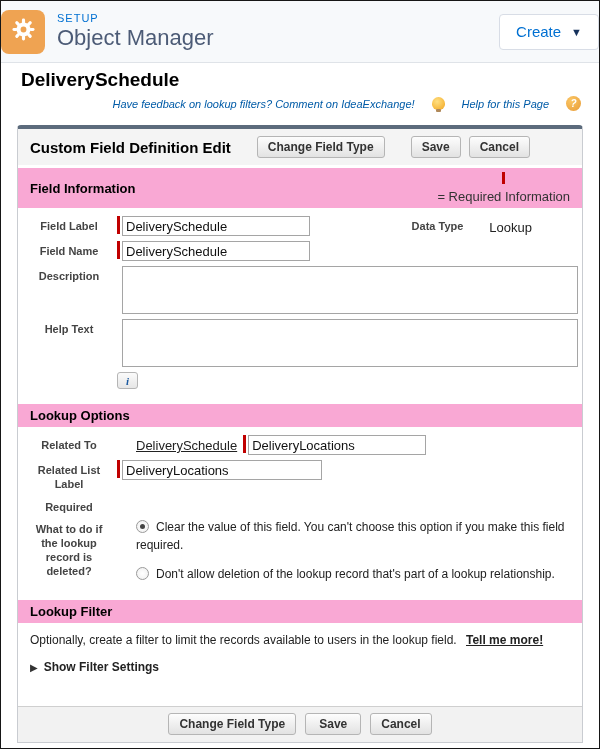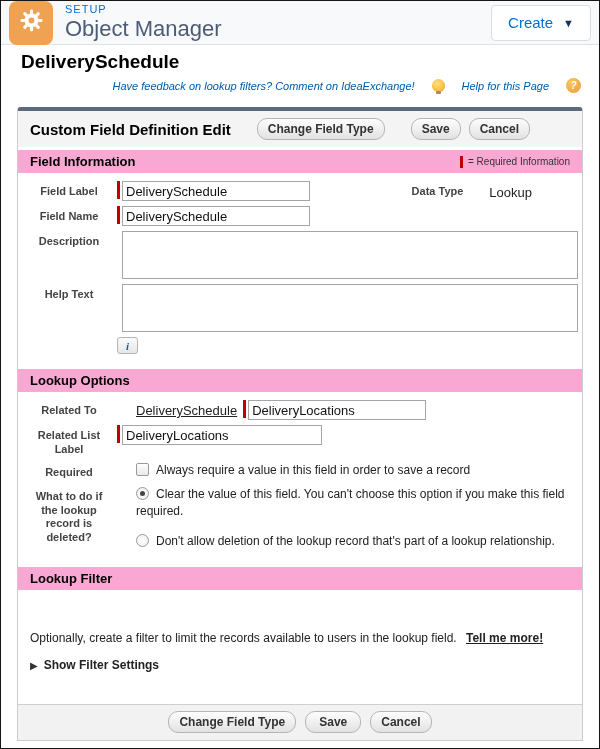--- a/index.html
+++ b/index.html
@@ -1,20 +1,20 @@
 <!DOCTYPE html>
 <html><head>
 <meta charset="utf-8">
 <style>
   * { margin:0; padding:0; box-sizing:border-box; }
   body { font-family:"Liberation Sans", sans-serif; background:#fff; width:600px; }
   .screen { width:600px; height:749px; border:1px solid #161616; background:#fff; overflow:hidden; position:relative; }
 
   
-  .ls-header { height:44px; background:#f7f9fb; border-bottom:1px solid #dfe3e8; display:flex; align-items:center; padding:0 8px; }
+  .ls-header { height:62px; background:#f7f9fb; border-bottom:1px solid #dfe3e8; display:flex; align-items:center; padding:0 0; }
   .gear-tile { width:44px; height:44px; background:#efa352; border-radius:8px; display:flex; align-items:center; justify-content:center; flex:0 0 auto; }
   .ls-titles { margin-left:12px; flex:1; }
   .eyebrow { color:#0070d2; font-size:11px; letter-spacing:1px; font-weight:400; }
   .ls-title { color:#4c5b76; font-size:22px; font-weight:400; margin-top:1px; }
   .create-btn { background:#fff; border:1px solid #d8dde6; border-radius:4px; height:36px; padding:0 16px; display:flex; align-items:center; gap:10px; cursor:pointer; font-family:inherit; }
   .create-btn .lbl { color:#0070d2; font-size:15px; }
   .create-btn .caret { color:#16325c; font-size:11px; }
 
   
   .page-head { padding:4px 16px 0 16px; background:#fff; }
@@ -23,24 +23,24 @@
   .help-row a { color:#015ba7; text-decoration:none; cursor:pointer; }
   .bulb { width:13px; height:13px; border-radius:50% 50% 45% 45%; background:radial-gradient(circle at 40% 35%, #ffe082, #f6b73c 70%, #d98e2b); display:inline-block; position:relative; }
   .bulb:after { content:""; position:absolute; left:4px; bottom:-2px; width:5px; height:3px; background:#b0895a; border-radius:1px; }
   .qmark { width:15px; height:15px; border-radius:50%; background:radial-gradient(circle at 35% 30%, #fbc664, #e79b37); color:#fff; font-size:10px; font-weight:700; display:inline-flex; align-items:center; justify-content:center; cursor:pointer; }
 
   
   .panel { margin:0 16px; border:1px solid #c9ccd1; border-top:4px solid #5c6b7c; border-radius:4px 4px 0 0; background:#fff; }
   .panel-titlebar { background:#f4f4f4; padding:7px 12px; display:flex; align-items:center; gap:26px; margin-bottom:3px; }
   .panel-title { font-size:15px; font-weight:700; color:#000; white-space:nowrap; }
   .btn-group { display:flex; gap:8px; }
-  .sf-btn { font-family:inherit; font-size:12px; font-weight:700; color:#333; background:linear-gradient(#fdfdfd,#e2e2e2); border:1px solid #b5b5b5; border-radius:10px; padding:3px 10px; cursor:pointer; white-space:nowrap; }
+  .sf-btn { font-family:inherit; font-size:12px; font-weight:700; color:#333; background:linear-gradient(#fdfdfd,#e2e2e2); border:1px solid #b5b5b5; border-radius:3px; padding:3px 10px; cursor:pointer; white-space:nowrap; }
   .section-hd { background:#f9a8d4; padding:4px 12px; display:flex; align-items:center; }
   .section-hd .hd-label { font-size:13px; font-weight:700; color:#000; }
-  .req-legend { margin-left:auto; display:flex; align-items:center; gap:5px; font-size:10px; color:#333; }
+  .req-legend { margin-left:auto; display:flex; align-items:center; gap:5px; font-size:13px; color:#333;flex-direction:column; }
   .req-bar { width:3px; height:12px; background:#c00000; display:inline-block; }
 
   .form-body { padding:8px 8px 10px 8px; }
   .form-row { display:flex; align-items:flex-start; margin-bottom:5px; }
   .f-label { width:86px; flex:0 0 auto; text-align:center; font-size:11px; font-weight:700; color:#444; padding-top:4px; line-height:1.25; }
   .f-ctrl { margin-left:5px; display:flex; align-items:flex-start; flex:1; }
   .req-bar-inline { width:3px; height:18px; background:#c00000; margin-right:2px; flex:0 0 auto; }
   input.txt { height:20px; border:1px solid #a5a5a5; font-family:inherit; font-size:13px; color:#111; padding:0 3px; background:#fff; }
   textarea.ta { width:456px; height:48px; border:1px solid #a5a5a5; resize:none; font-family:inherit; font-size:13px; background:#fff; }
   .dtype-group { margin-left:auto; margin-right:42px; display:flex; gap:26px; padding-top:4px; }
@@ -52,21 +52,21 @@
   .child-label { width:80px; margin-left:auto; text-align:right; font-size:11px; font-weight:700; color:#444; line-height:1.3; padding-top:2px; }
   .opt-ctrl { margin-left:24px; flex:1; padding-right:2px; }
   .opt-line { font-size:12px; color:#222; line-height:1.45; margin-bottom:2px; }
   .nowrap { white-space:nowrap; }
   .cbx { display:inline-block; width:13px; height:13px; border:1px solid #9a9a9a; border-radius:2px; background:linear-gradient(#fff,#e9e9e9); vertical-align:-2px; margin-right:7px; cursor:pointer; }
   .radio { display:inline-block; width:13px; height:13px; border:1px solid #9a9a9a; border-radius:50%; background:radial-gradient(#fff,#eee); vertical-align:-2px; margin-right:7px; cursor:pointer; position:relative; }
   .radio.sel:after { content:""; position:absolute; left:3px; top:3px; width:5px; height:5px; border-radius:50%; background:#444; }
   .gap-sm { height:10px; }
 
   .filter-body { padding:10px 12px 6px 12px; }
-  .filter-desc { font-size:12px; color:#222;margin-top:31px; }
+  .filter-desc { font-size:12px; color:#222; }
   .filter-desc a { color:#222; font-weight:700; text-decoration:underline; cursor:pointer; margin-left:6px; }
   .show-filter { margin-top:13px; font-size:12px; display:flex; align-items:center; gap:6px; }
   .show-filter .tri { color:#333; font-size:10px; }
   .show-filter a { color:#222; font-weight:700; cursor:pointer; }
   .filter-spacer { height:26px; }
 
   .bottom-bar { border-top:1px solid #cfcfcf; background:#f2f2f2; padding:6px 0 7px 0; display:flex; justify-content:center; gap:9px; }
 </style>
 </head>
 <body>
@@ -192,25 +192,20 @@
       <div class="form-row">
         <div class="f-label">Related List Label</div>
         <div class="f-ctrl">
           <span class="req-bar-inline"></span>
           <input class="txt" style="width: 200px;" value="DeliveryLocations">
         </div>
       </div>
 
       <div class="form-row">
         <div class="f-label">Required</div>
-        <div class="opt-ctrl">
-          <div class="opt-line nowrap">
-            <span class="cbx"></span><span>Always require a value in this field in order to save a record</span>
-          </div>
-        </div>
       </div>
 
       <div class="form-row">
         <div class="f-label">What to do if the lookup record is deleted?</div>
         <div class="opt-ctrl">
           <div class="opt-line">
             <span class="radio sel"></span><span>Clear the value of this field. You can't choose this option if you make this field required.</span>
           </div>
           <div class="gap-sm"></div>
           <div class="opt-line nowrap">

